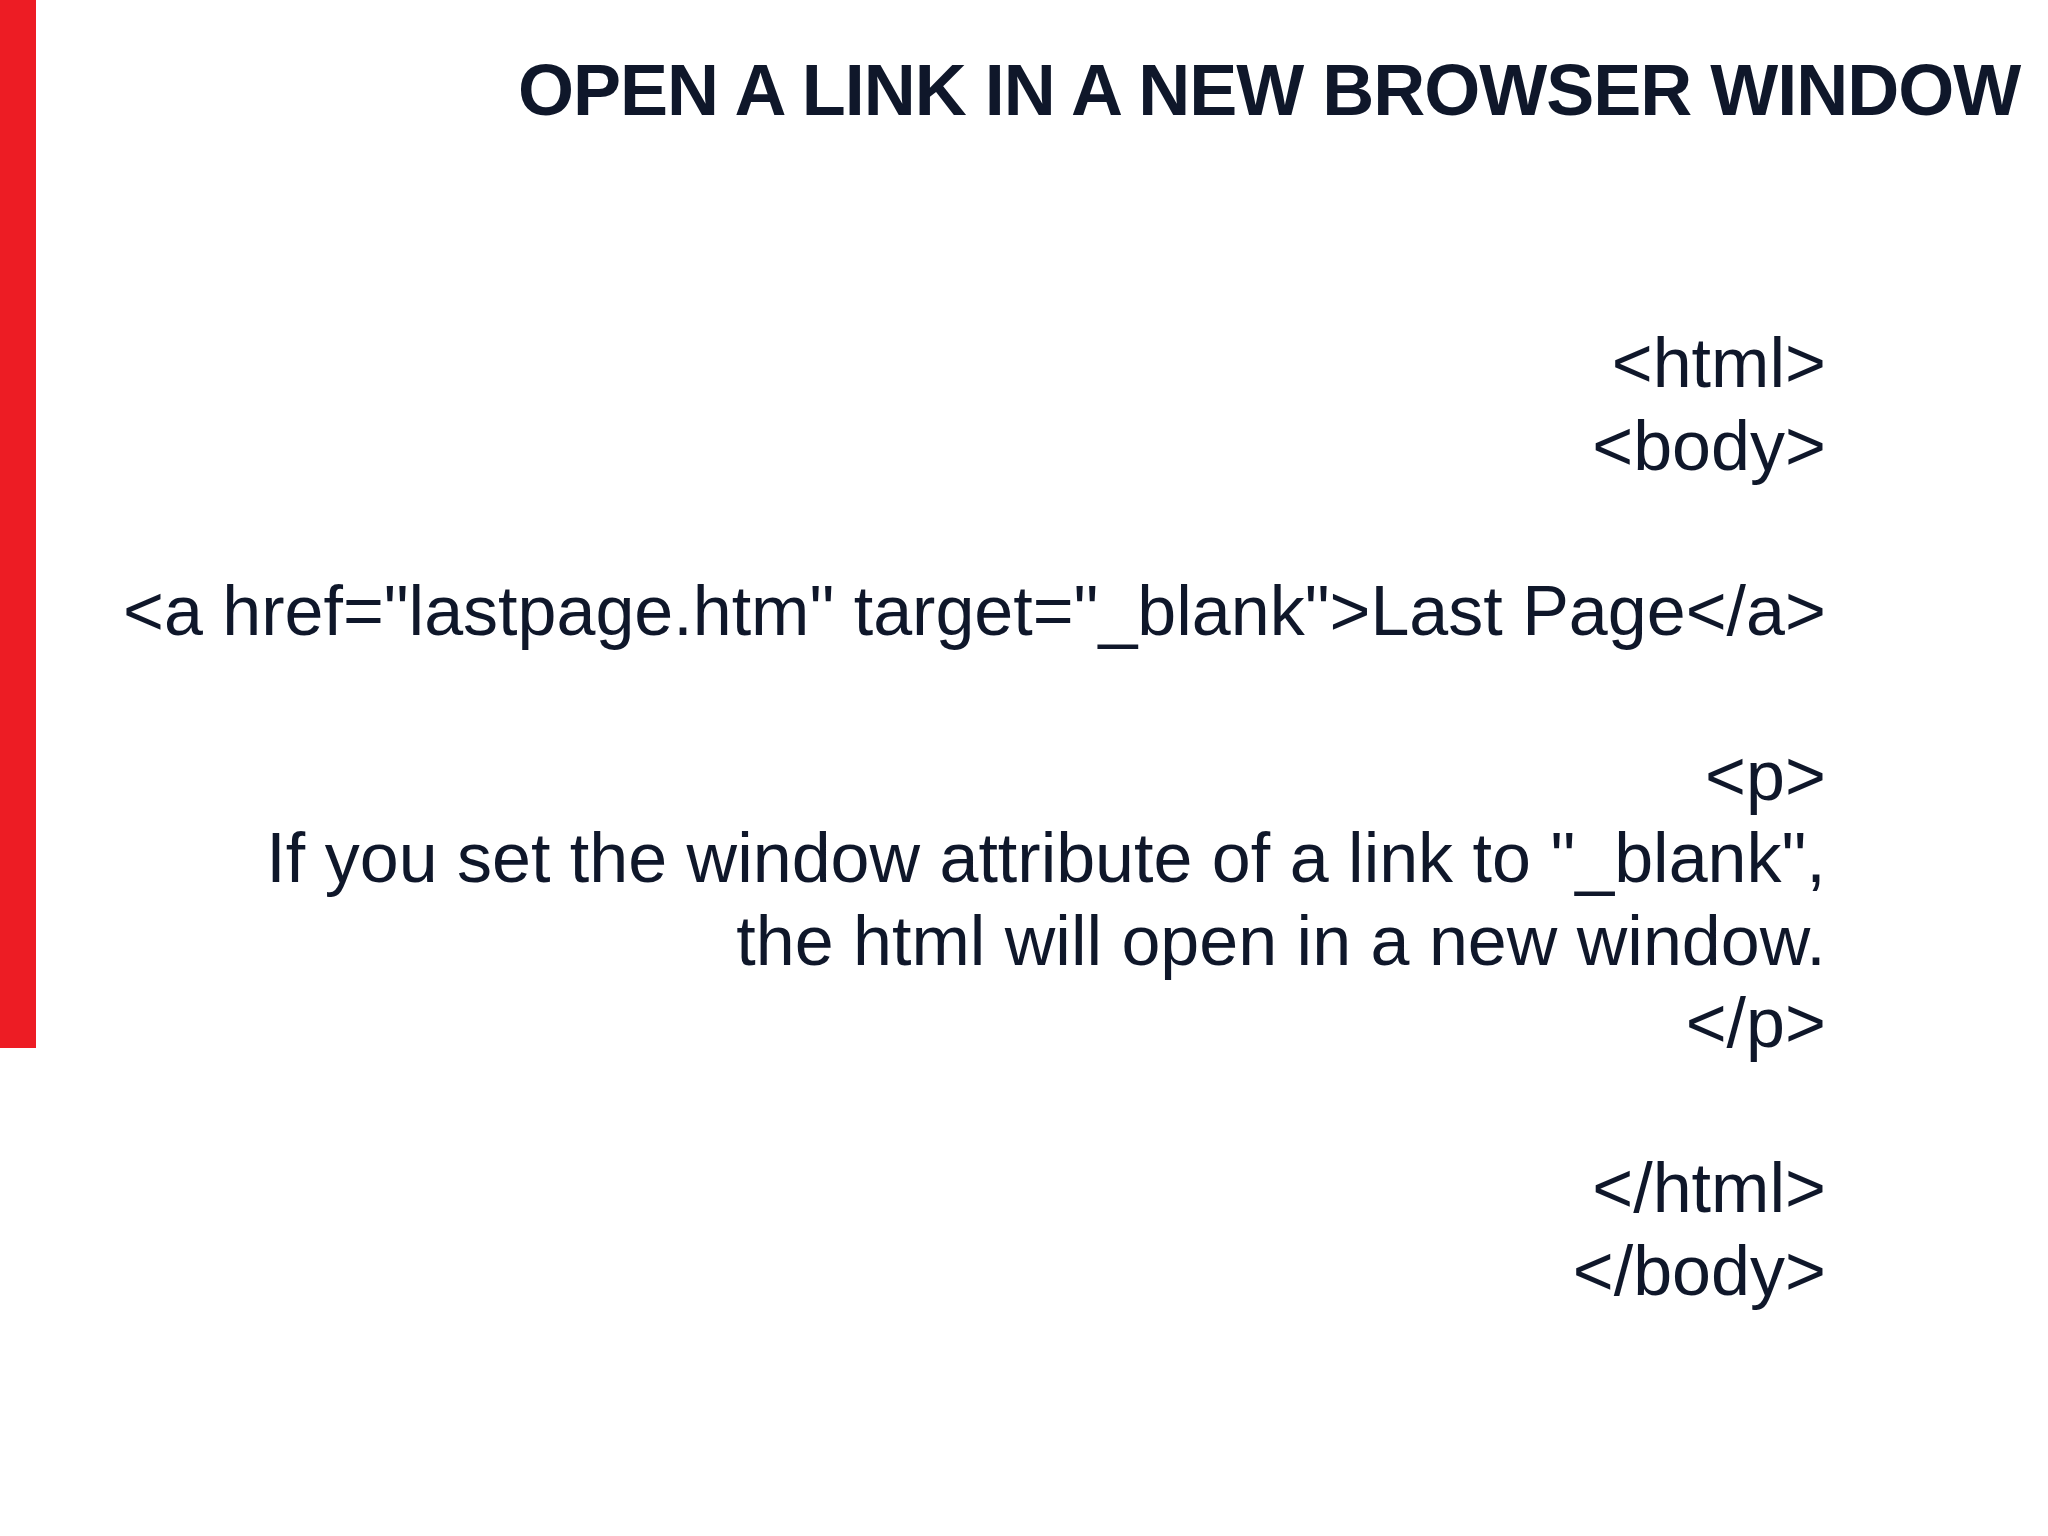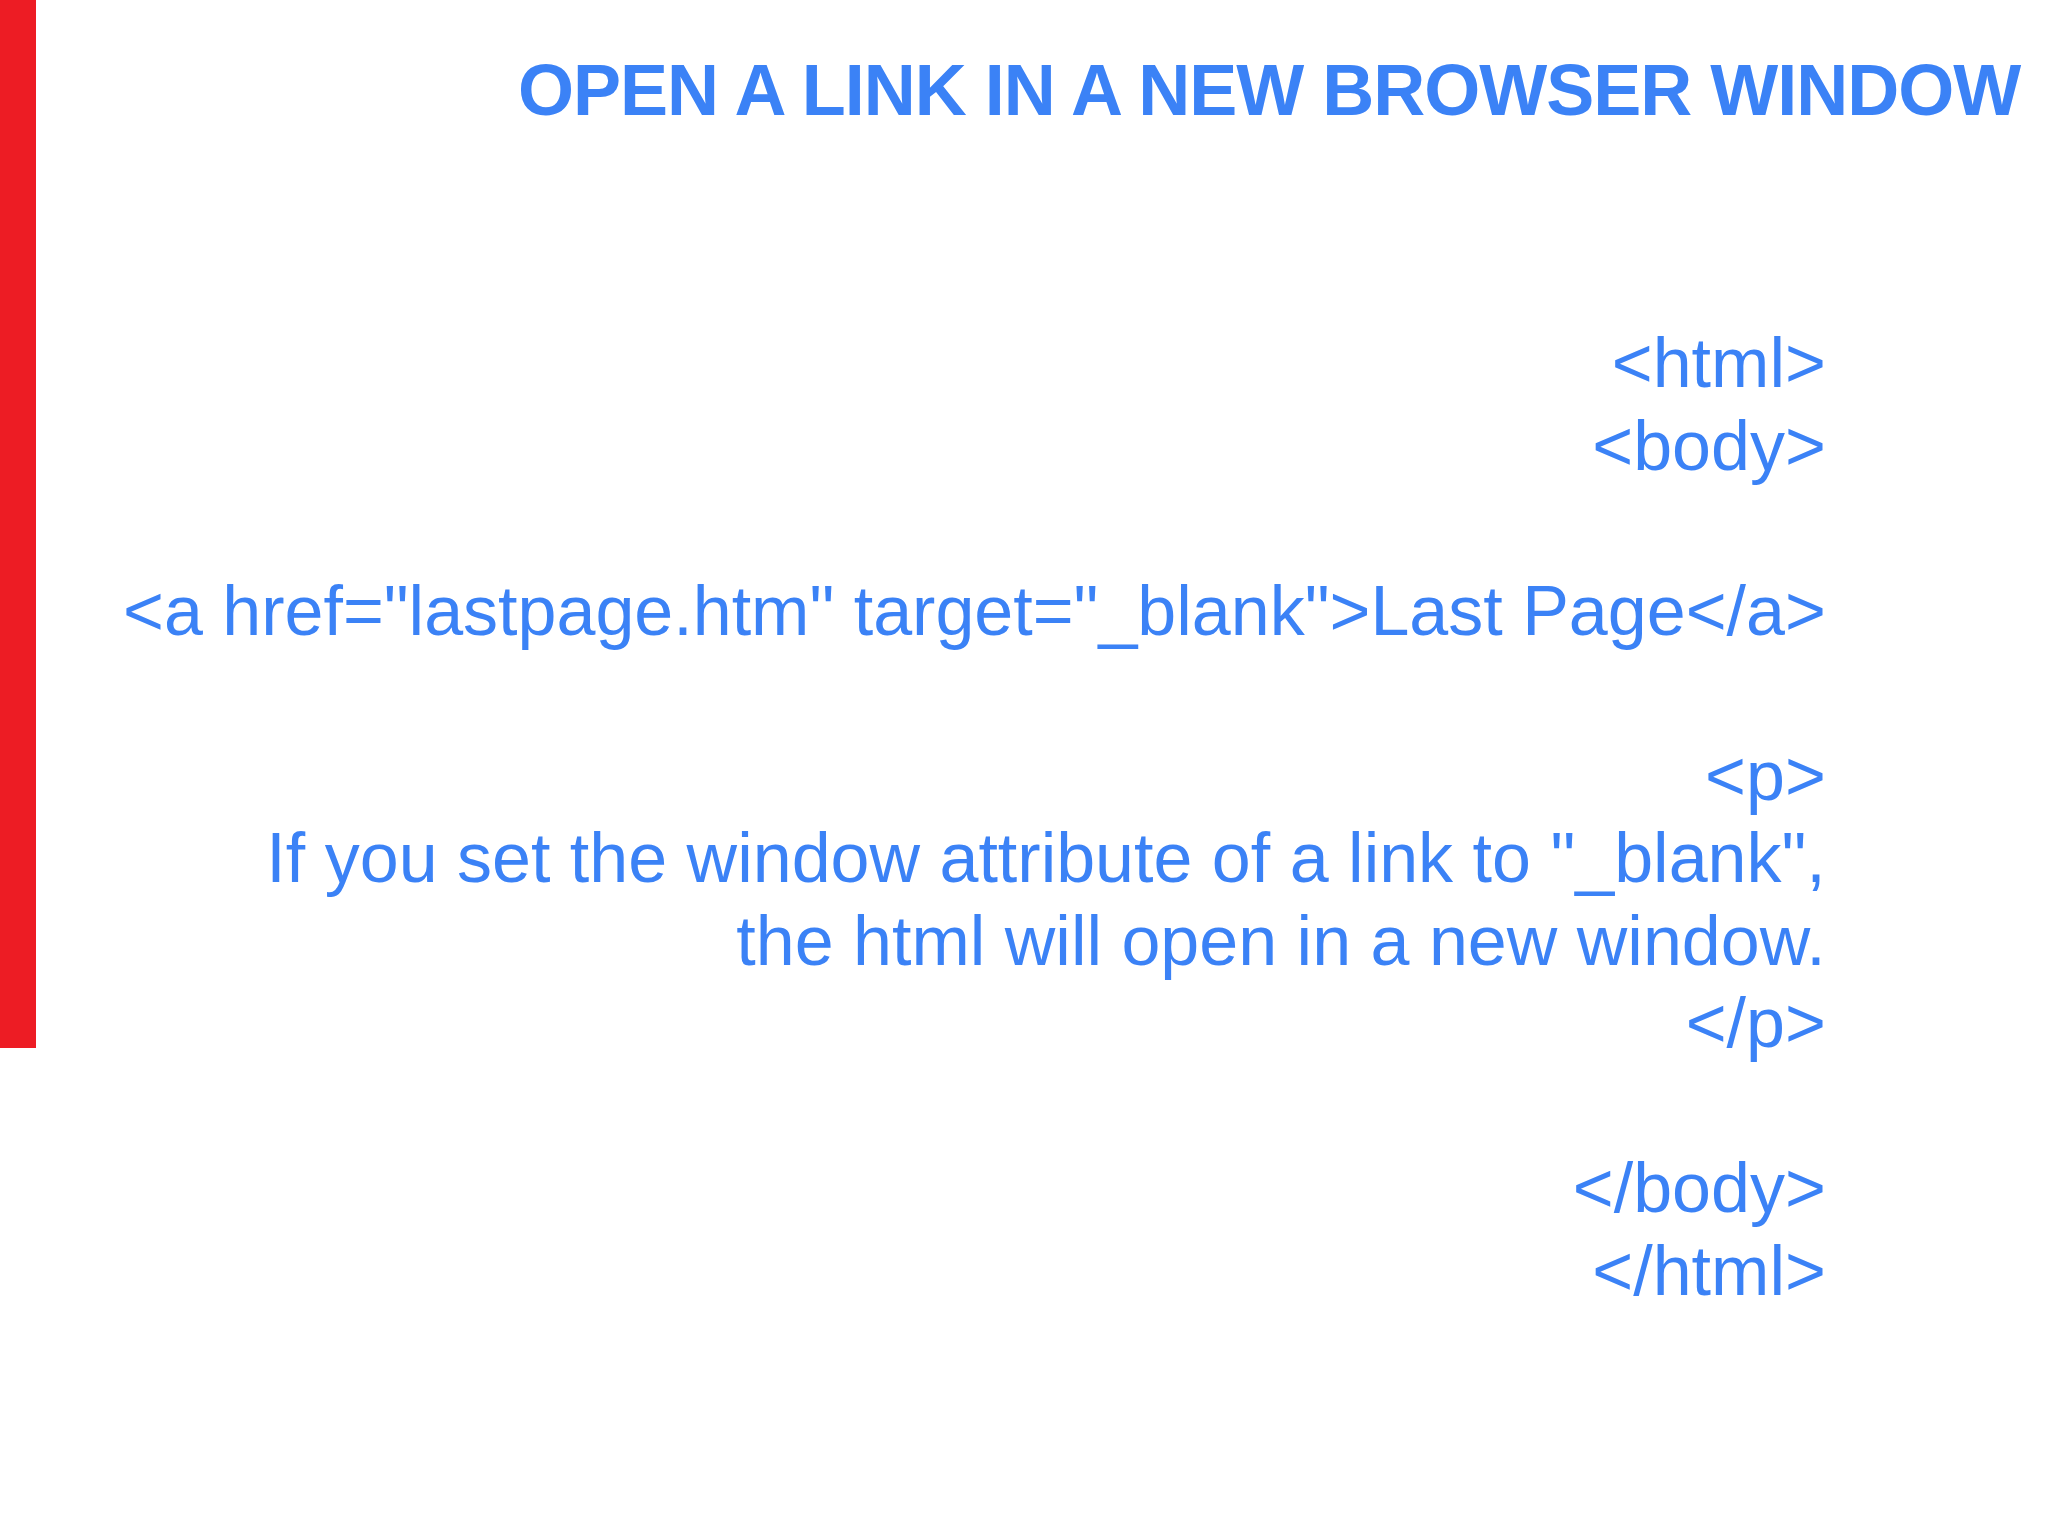--- a/index.html
+++ b/index.html
@@ -5,21 +5,21 @@
   html, body {
     margin: 0;
     padding: 0;
     background: #ffffff;
   }
   .slide {
     position: relative;
     width: 2048px;
     height: 1324px;
     background: #ffffff;
-    color: #3b82f6;
+    color: #0f172a;
     font-family: "Liberation Sans", sans-serif;
     overflow: hidden;
   }
   .accent-bar {
     position: absolute;
     left: 0;
     top: 0;
     width: 36px;
     height: 1048px;
     background: #ed1c24;
@@ -68,19 +68,19 @@
     <div class="code-line">&lt;html&gt;</div>
     <div class="code-line">&lt;body&gt;</div>
     <div class="code-line"></div>
     <div class="code-line">&lt;a href="lastpage.htm" target="_blank"&gt;Last Page&lt;/a&gt;</div>
     <div class="code-line"></div>
     <div class="code-line">&lt;p&gt;</div>
     <div class="code-line">If you set the window attribute of a link to "_blank",</div>
     <div class="code-line">the html will open in a new window.</div>
     <div class="code-line">&lt;/p&gt;</div>
     <div class="code-line"></div>
+    <div class="code-line">&lt;/html&gt;</div>
     <div class="code-line">&lt;/body&gt;</div>
-    <div class="code-line">&lt;/html&gt;</div>
   </div>
 
   <div class="page-number">69</div>
 
 </div>
 
 </body></html>

